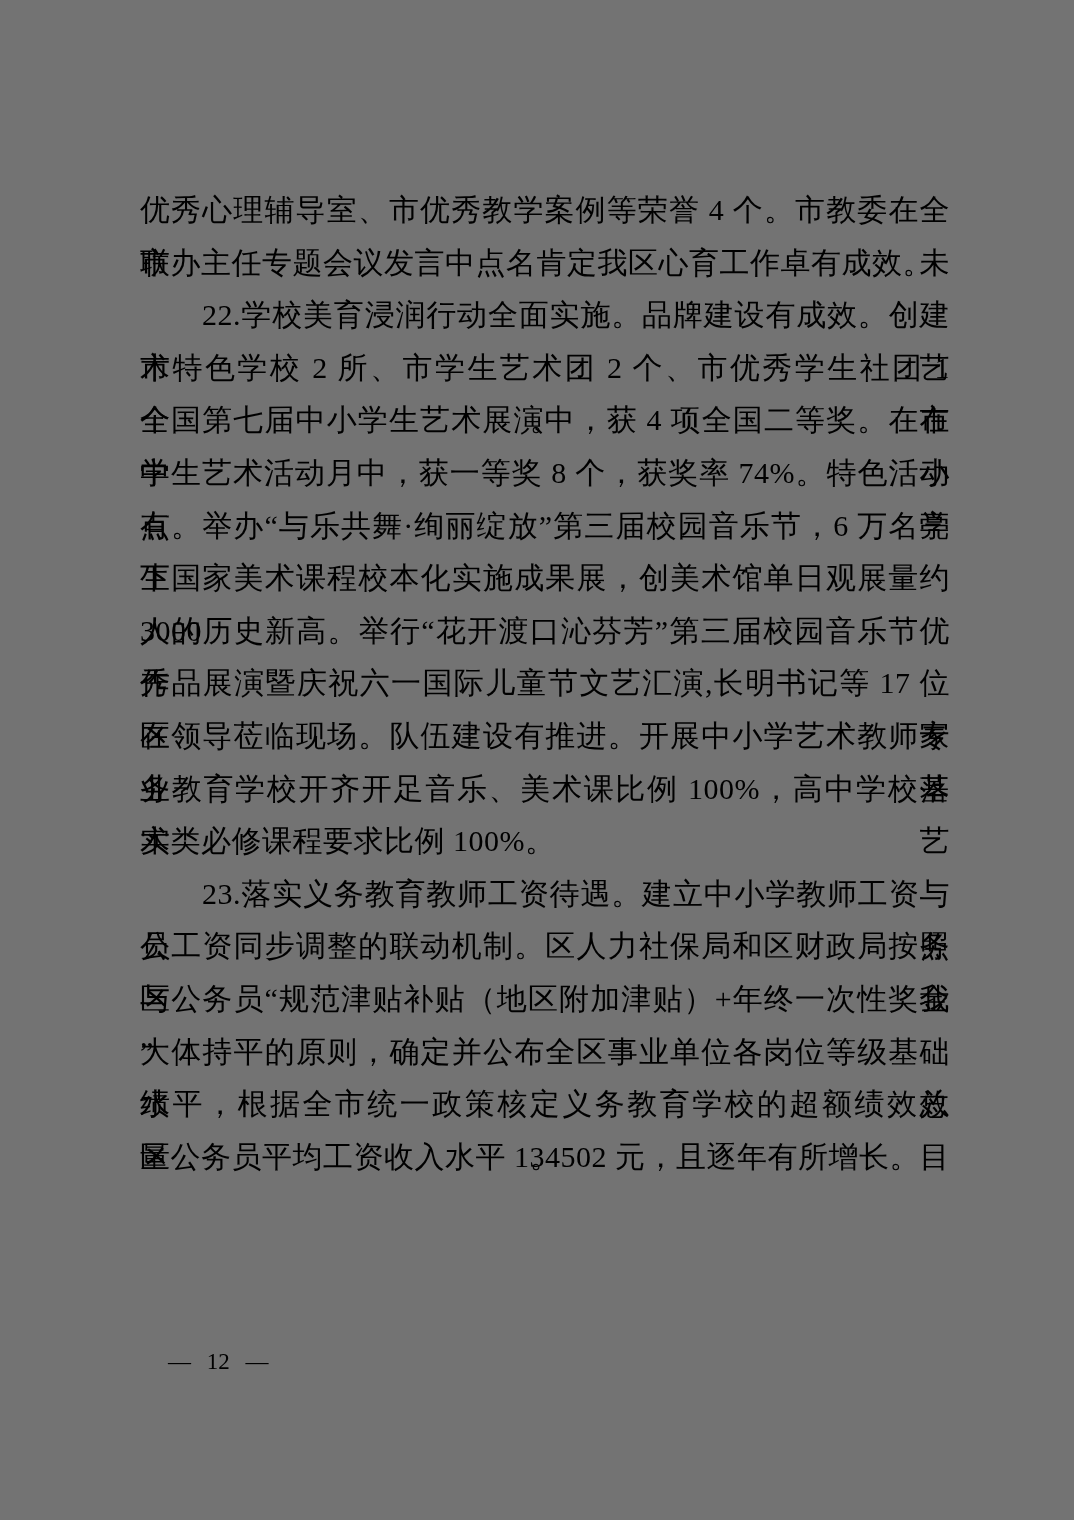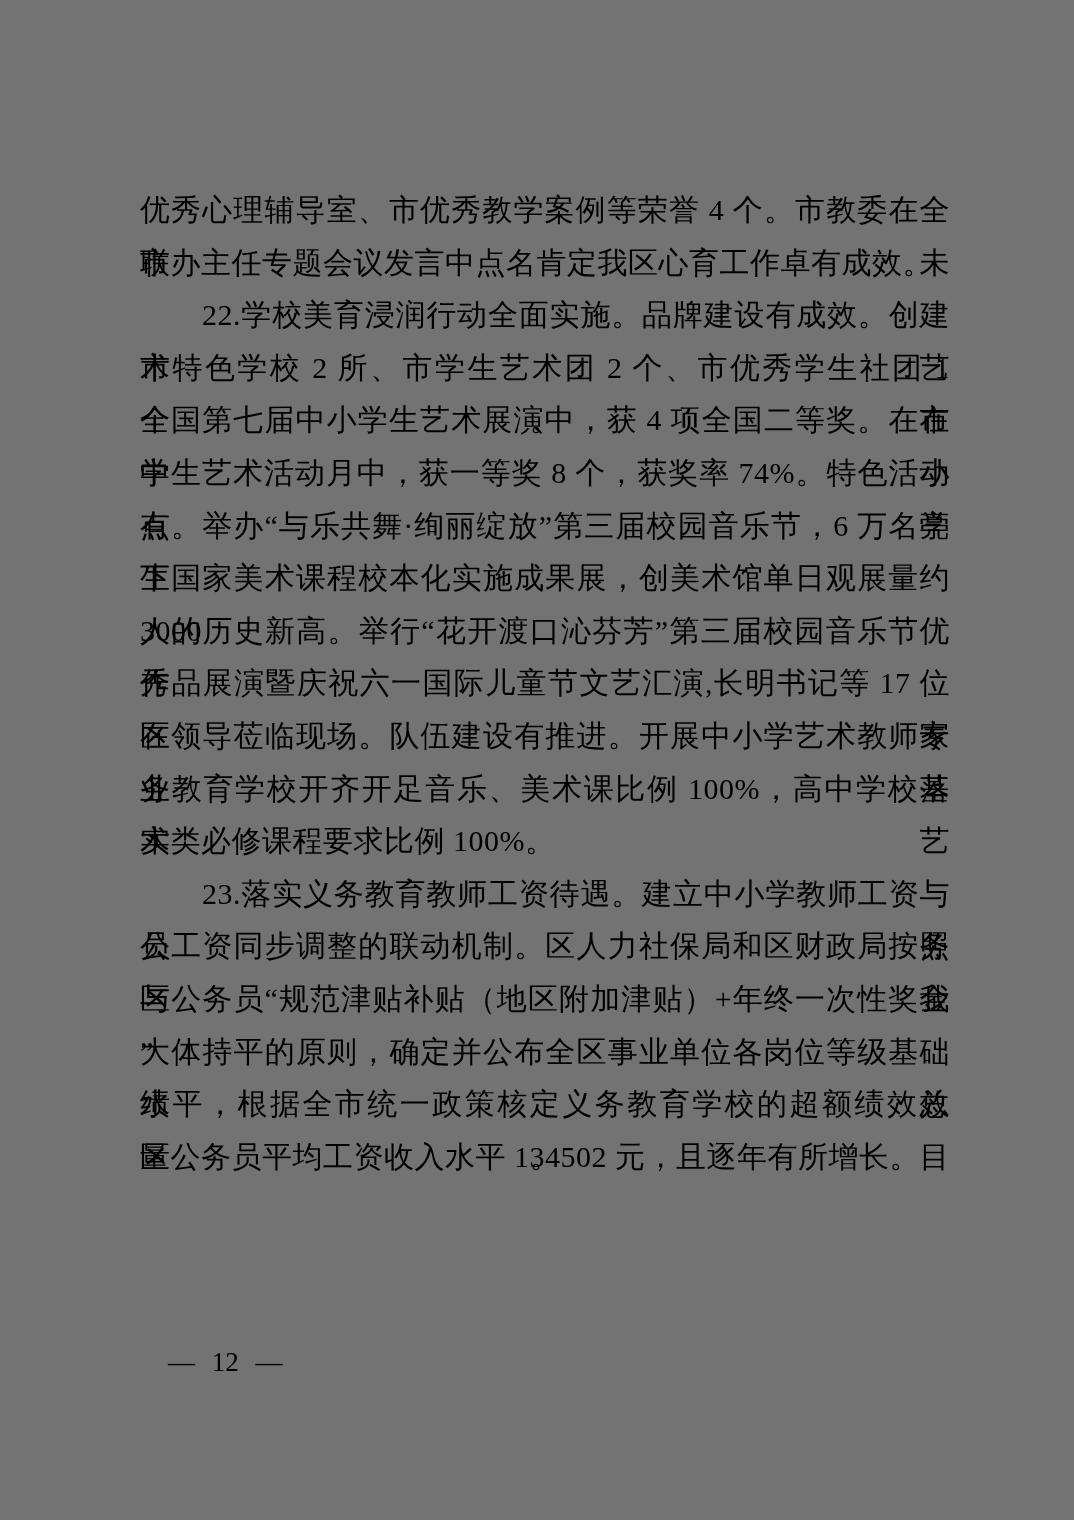--- a/index.html
+++ b/index.html
@@ -36,21 +36,21 @@
   .line.indent {
     text-indent: 62px;
   }
   .bold {
     font-weight: normal;
   }
   .footer {
     position: absolute;
     left: 168px;
     top: 1342px;
-    font-size: 27px;
+    font-size: 23px;
     line-height: 40px;
     word-spacing: 10px;
     color: #000000;
   }
 </style>
 </head>
 <body>
 
 <div class="page">
   <div class="text-col">

